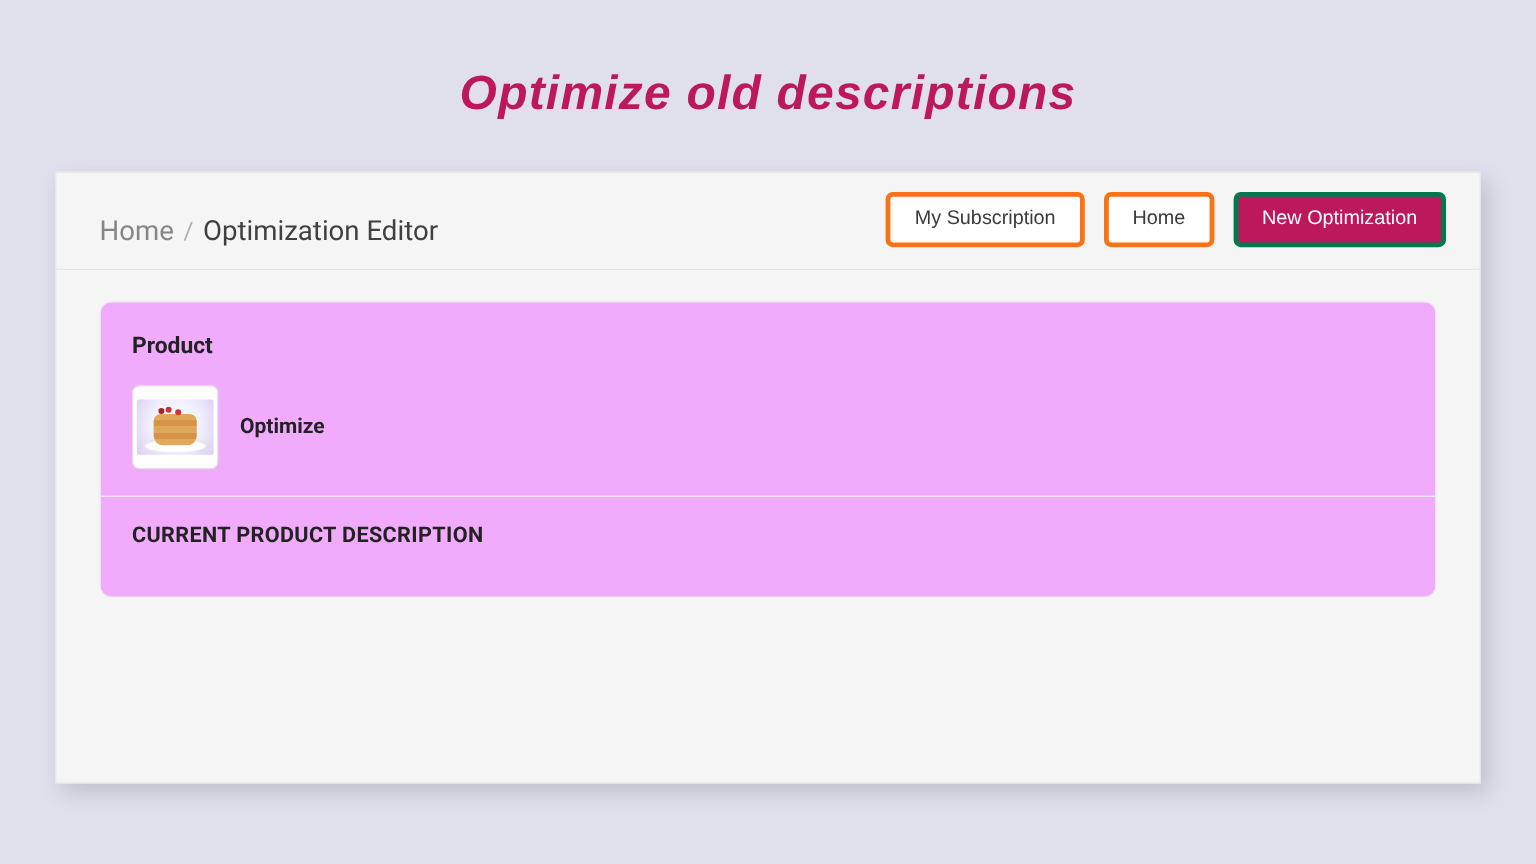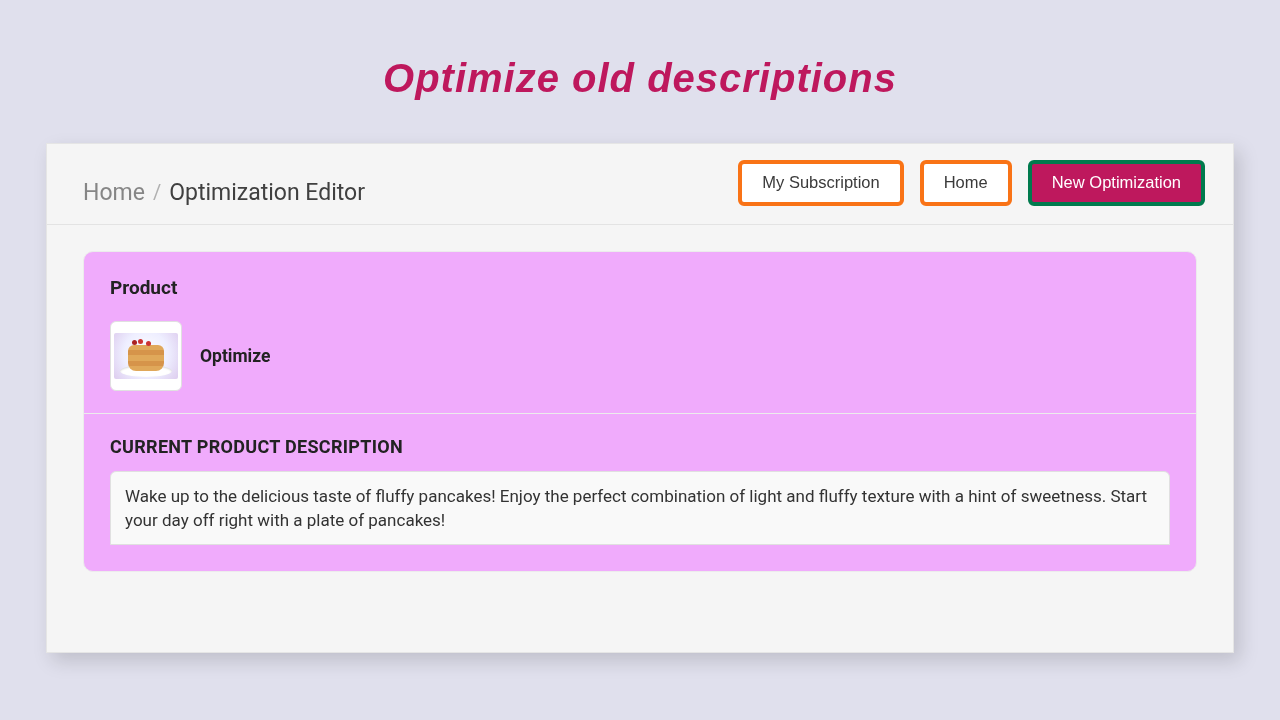--- a/index.html
+++ b/index.html
@@ -205,17 +205,16 @@
             <div class="pancakes-berry b2"></div>
             <div class="pancakes-berry b3"></div>
           </div>
         </div>
         <div class="product-name">Optimize</div>
       </div>
     </div>
 
     <div class="card-bottom">
       <div class="section-label">CURRENT PRODUCT DESCRIPTION</div>
-      <div class="desc-box">Wake up to the delicious taste of fluffy pancakes! Enjoy the perfect combination of light and fluffy texture with a hint of sweetness. Start your day off right with a plate of pancakes!</div>
     </div>
   </div>
 
 </div>
 
 </body></html>

